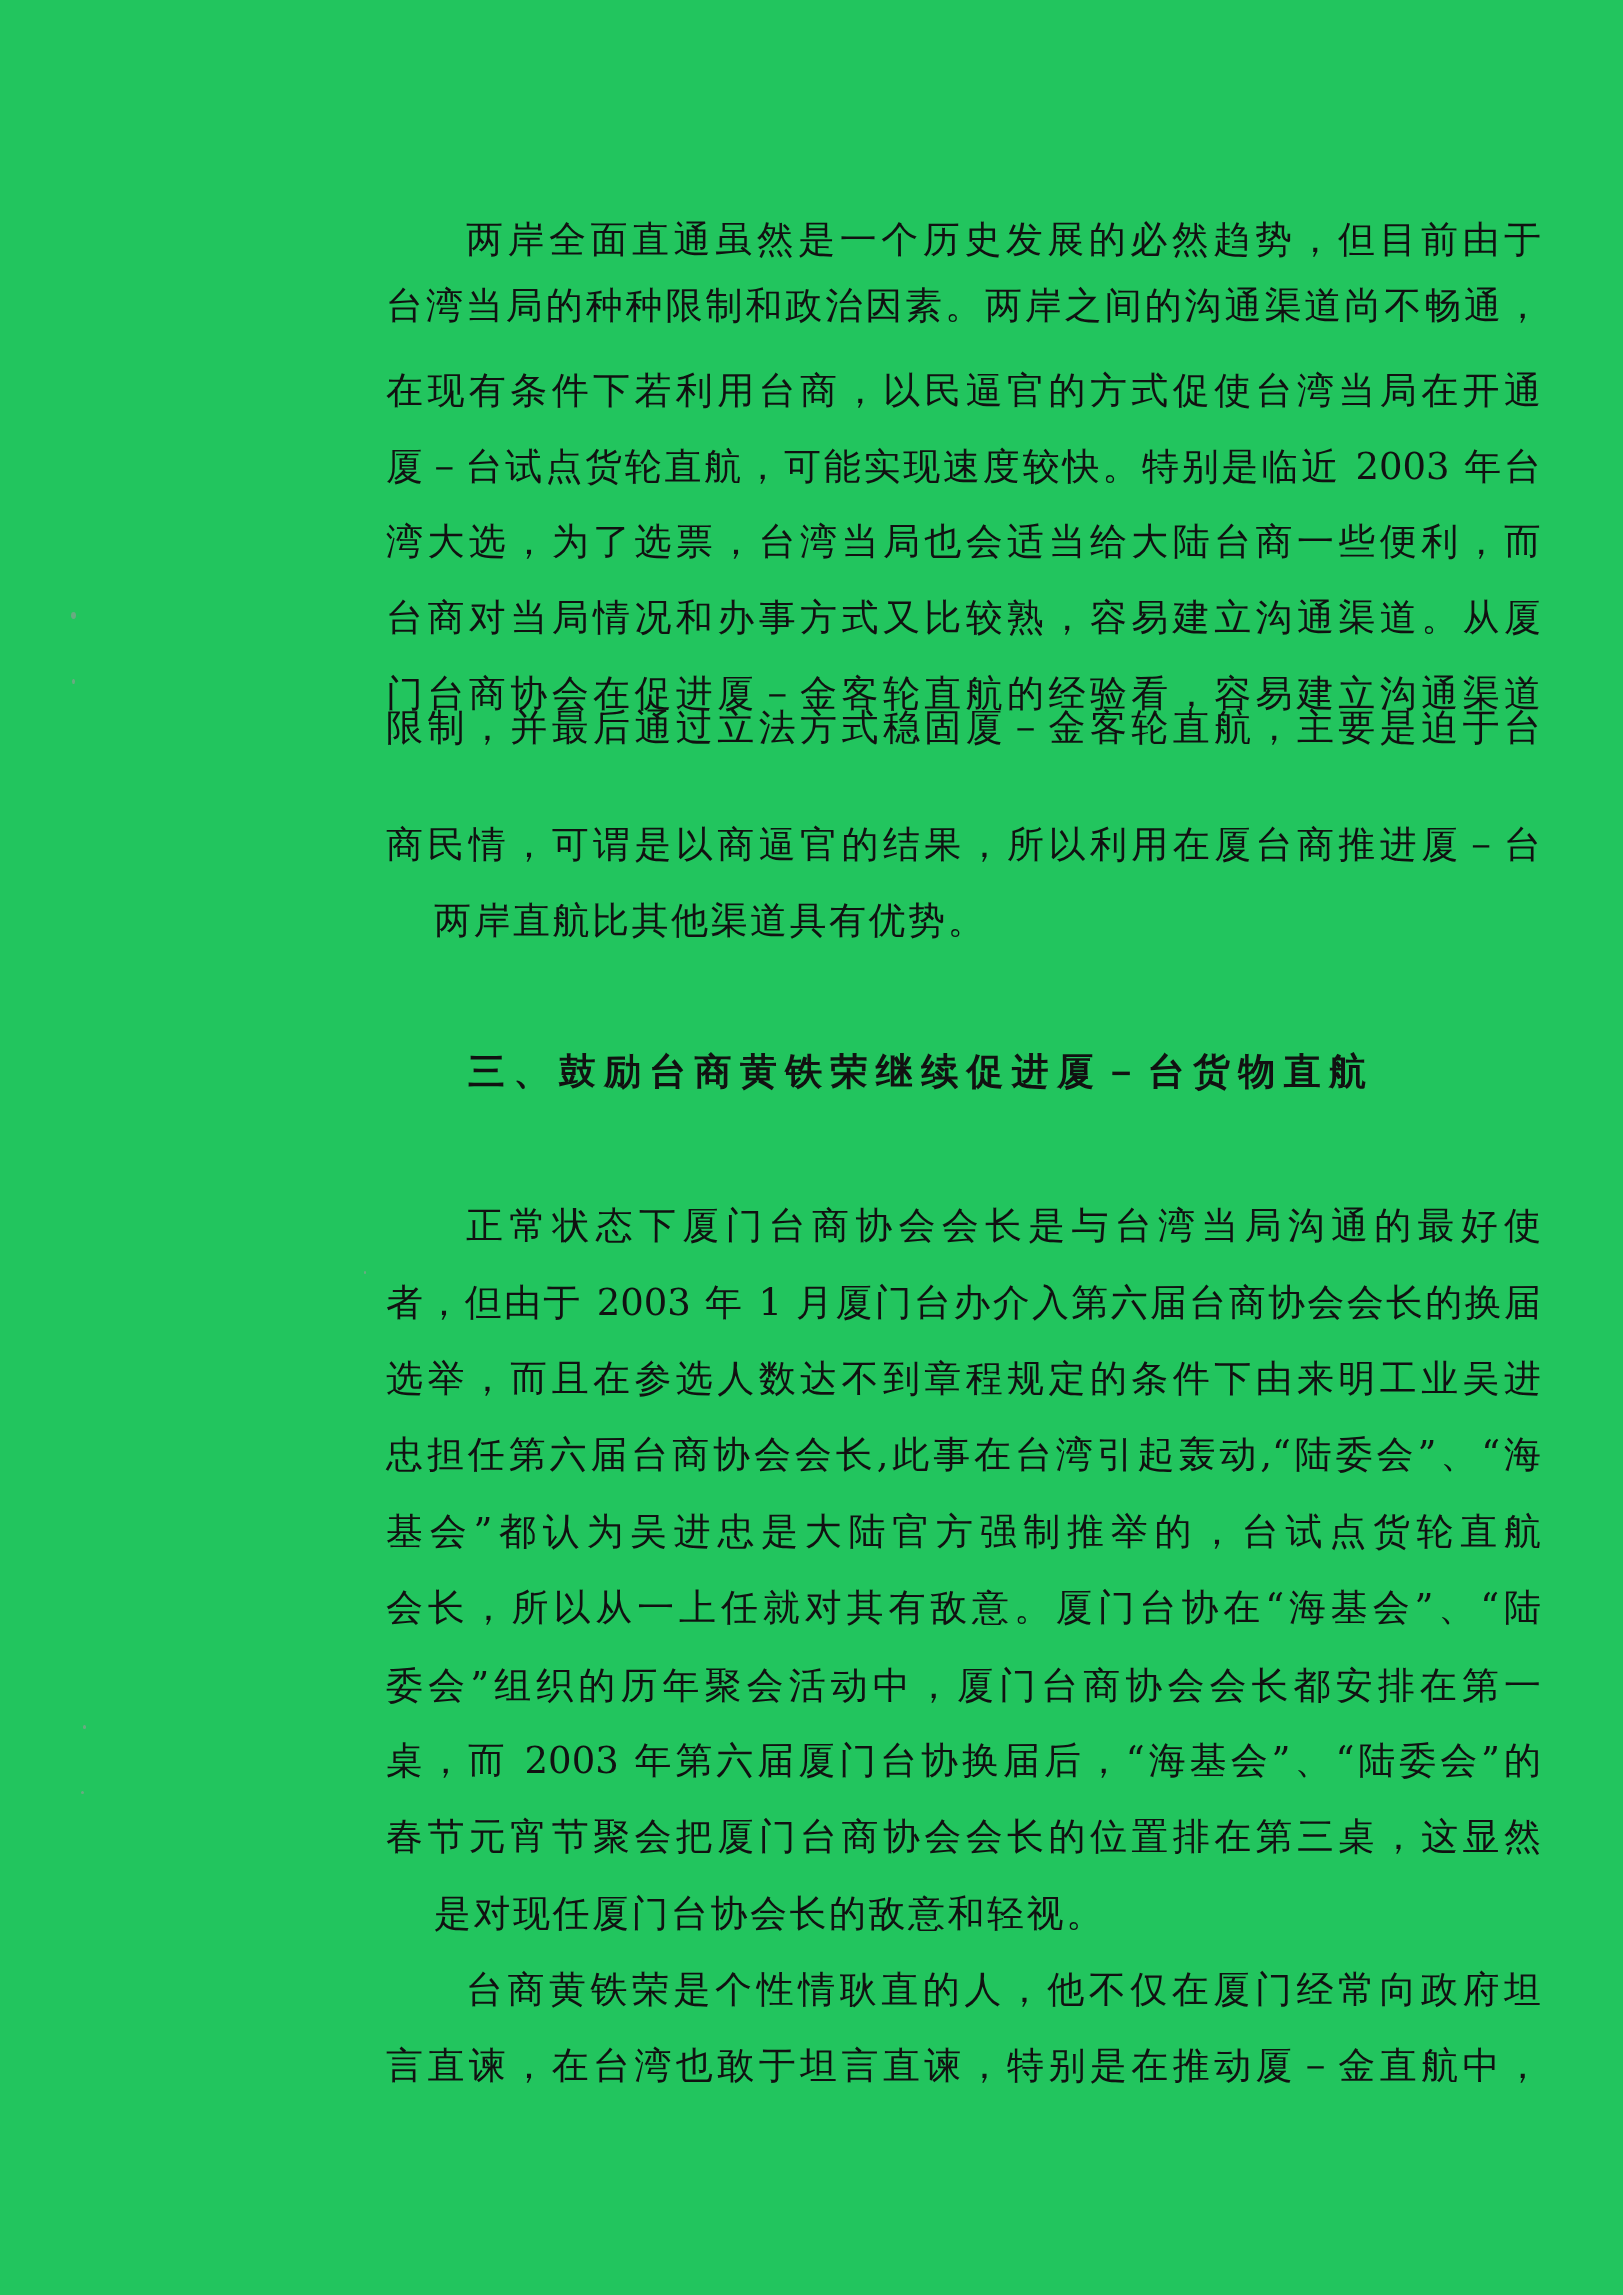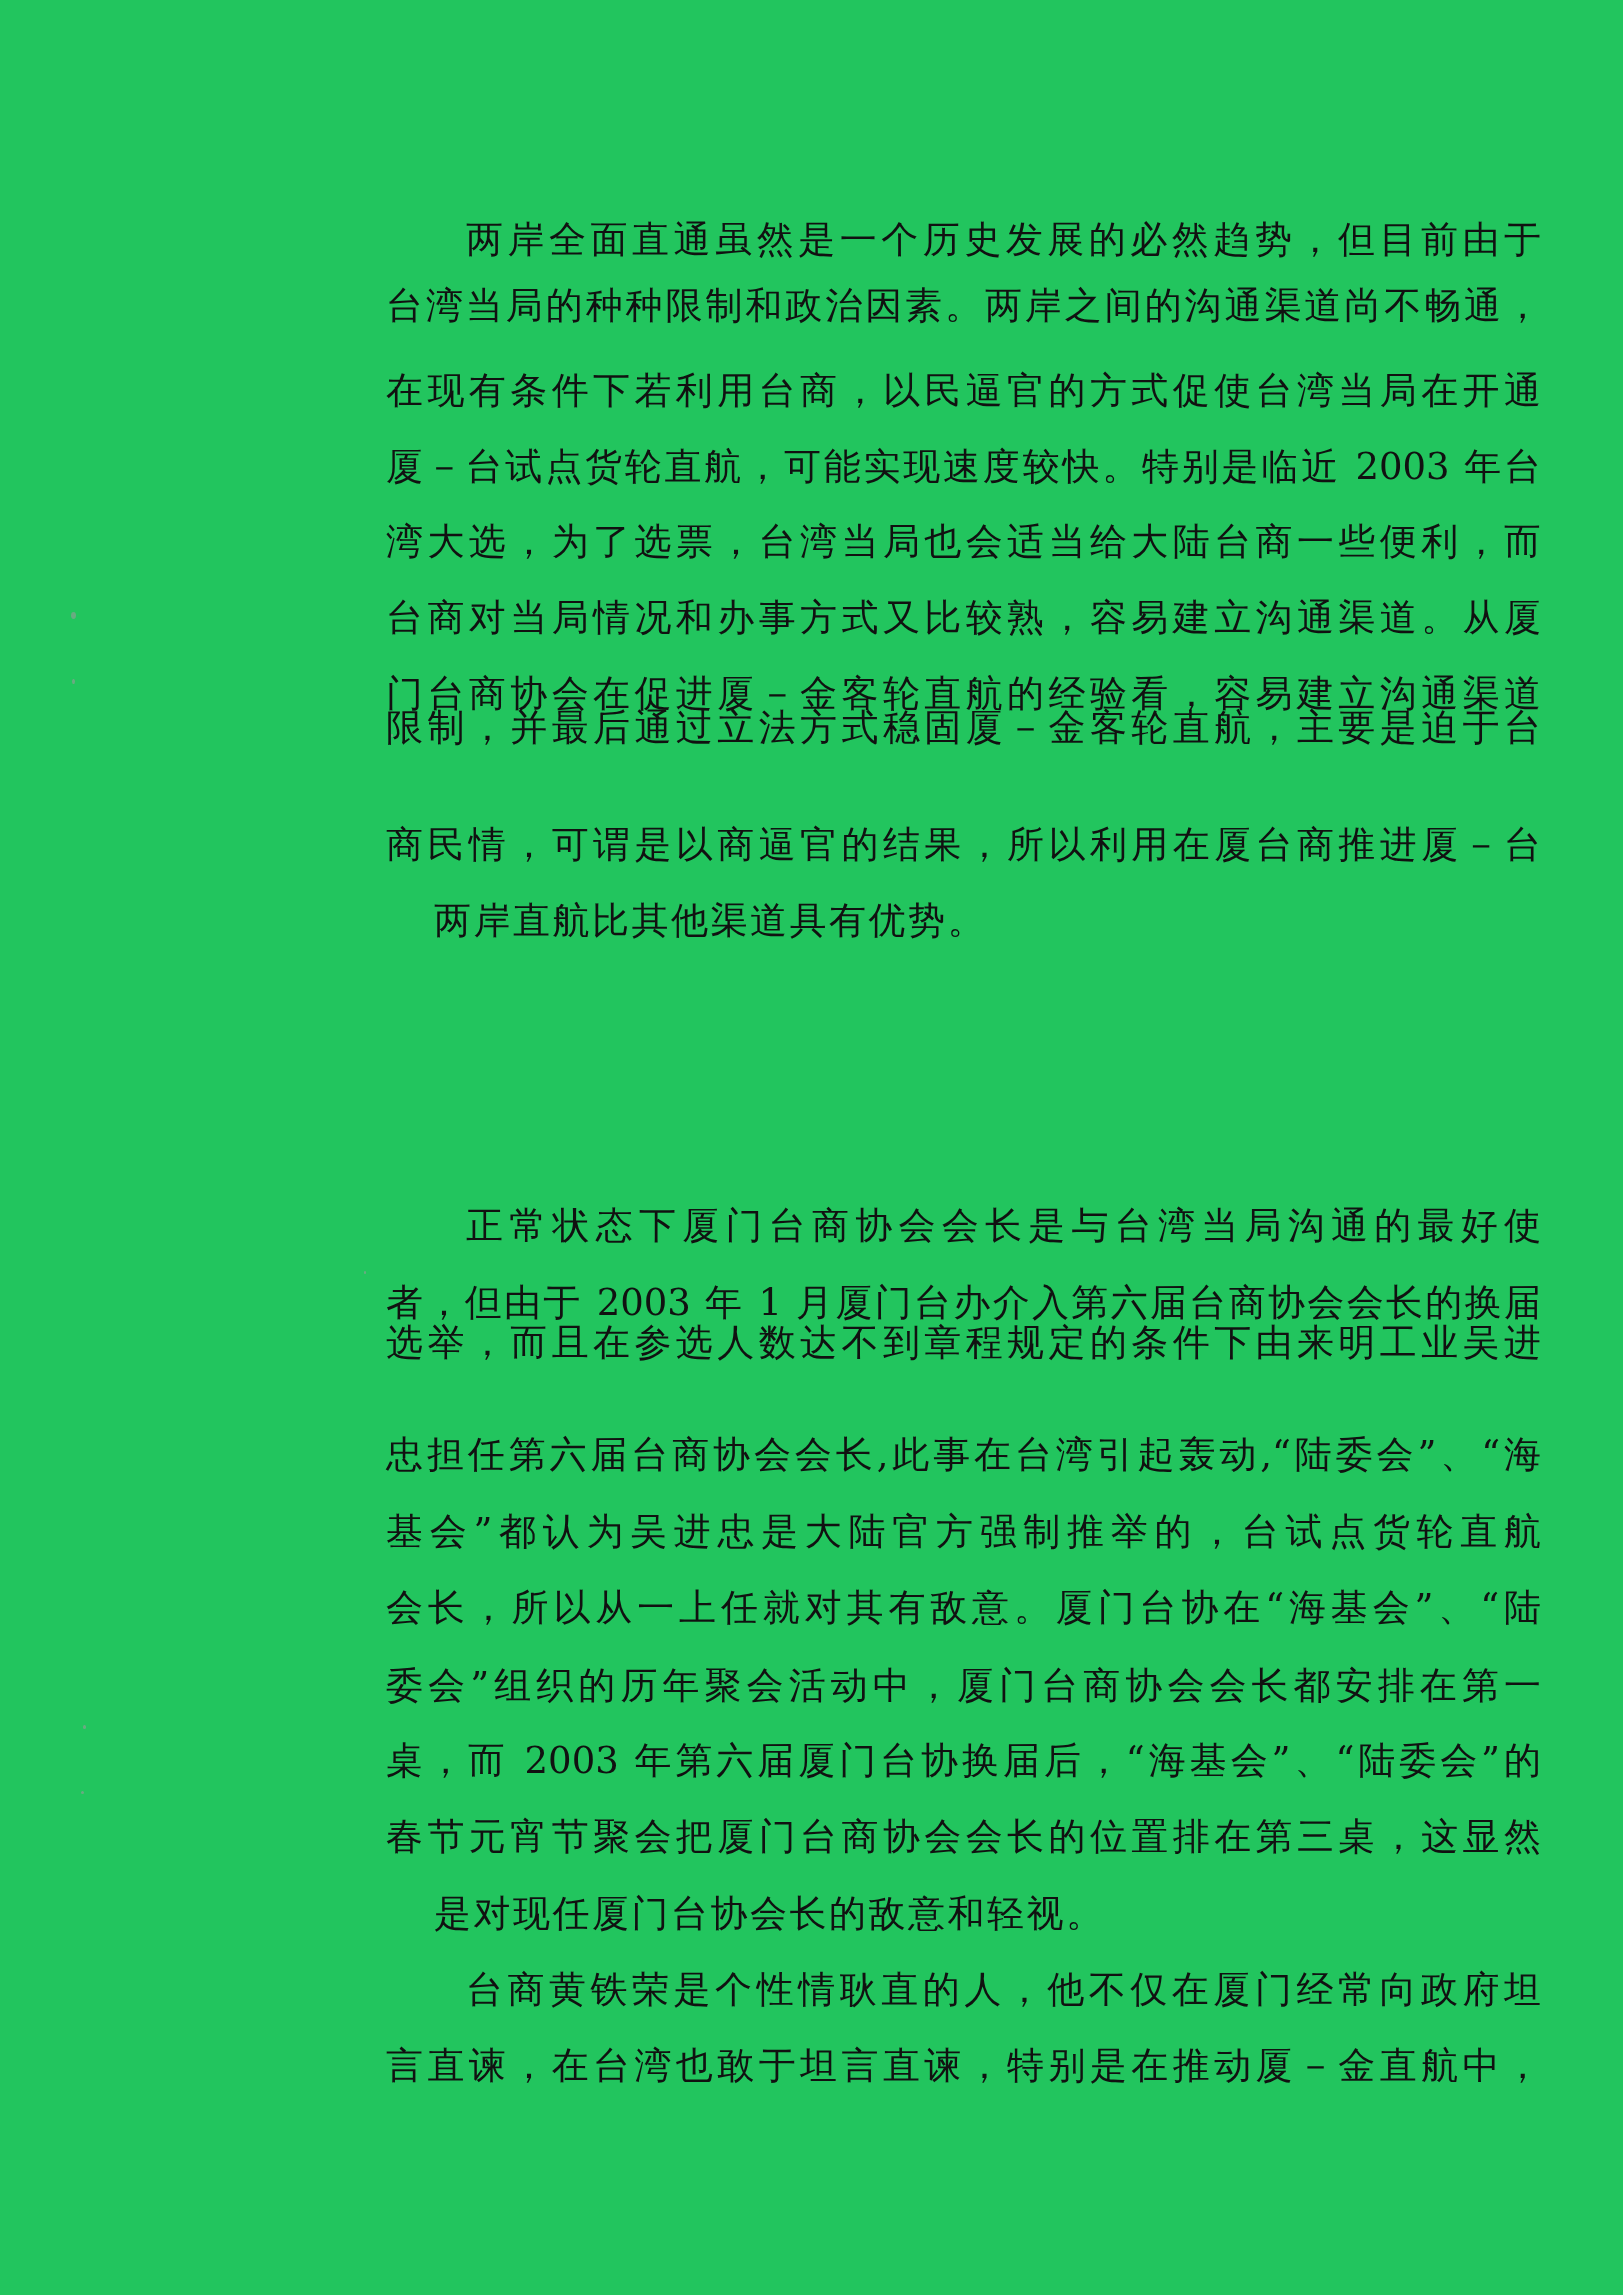--- a/index.html
+++ b/index.html
@@ -47,25 +47,26 @@
     <div class="line" style="top:367px">在现有条件下若利用台商，以民逼官的方式促使台湾当局在开通</div>
     <div class="line" style="top:443px">厦－台试点货轮直航，可能实现速度较快。特别是临近 2003 年台</div>
     <div class="line" style="top:518px">湾大选，为了选票，台湾当局也会适当给大陆台商一些便利，而</div>
     <div class="line" style="top:594px">台商对当局情况和办事方式又比较熟，容易建立沟通渠道。从厦</div>
     <div class="line" style="top:670px">门台商协会在促进厦－金客轮直航的经验看，容易建立沟通渠道</div>
     <div class="line" style="top:704px">限制，并最后通过立法方式稳固厦－金客轮直航，主要是迫于台</div>
     <div class="line" style="top:821px">商民情，可谓是以商逼官的结果，所以利用在厦台商推进厦－台</div>
     <div class="line last" style="top:897px">两岸直航比其他渠道具有优势。</div>
   </div>
 
+  <div class="heading" style="top:1048px">三、鼓励台商黄铁荣继续促进厦－台货物直航</div>
 
   <div>
     <div class="line first" style="top:1202px">正常状态下厦门台商协会会长是与台湾当局沟通的最好使</div>
     <div class="line" style="top:1279px">者，但由于 2003 年 1 月厦门台办介入第六届台商协会会长的换届</div>
-    <div class="line" style="top:1319px">选举，而且在参选人数达不到章程规定的条件下由来明工业吴进</div>
+    <div class="line" style="top:1355px">选举，而且在参选人数达不到章程规定的条件下由来明工业吴进</div>
     <div class="line" style="top:1431px">忠担任第六届台商协会会长,此事在台湾引起轰动,“陆委会”、“海</div>
     <div class="line" style="top:1508px">基会”都认为吴进忠是大陆官方强制推举的，台试点货轮直航</div>
     <div class="line" style="top:1584px">会长，所以从一上任就对其有敌意。厦门台协在“海基会”、“陆</div>
     <div class="line" style="top:1662px">委会”组织的历年聚会活动中，厦门台商协会会长都安排在第一</div>
     <div class="line" style="top:1737px">桌，而 2003 年第六届厦门台协换届后，“海基会”、“陆委会”的</div>
     <div class="line" style="top:1813px">春节元宵节聚会把厦门台商协会会长的位置排在第三桌，这显然</div>
     <div class="line last" style="top:1890px">是对现任厦门台协会长的敌意和轻视。</div>
   </div>
 
   <div>

